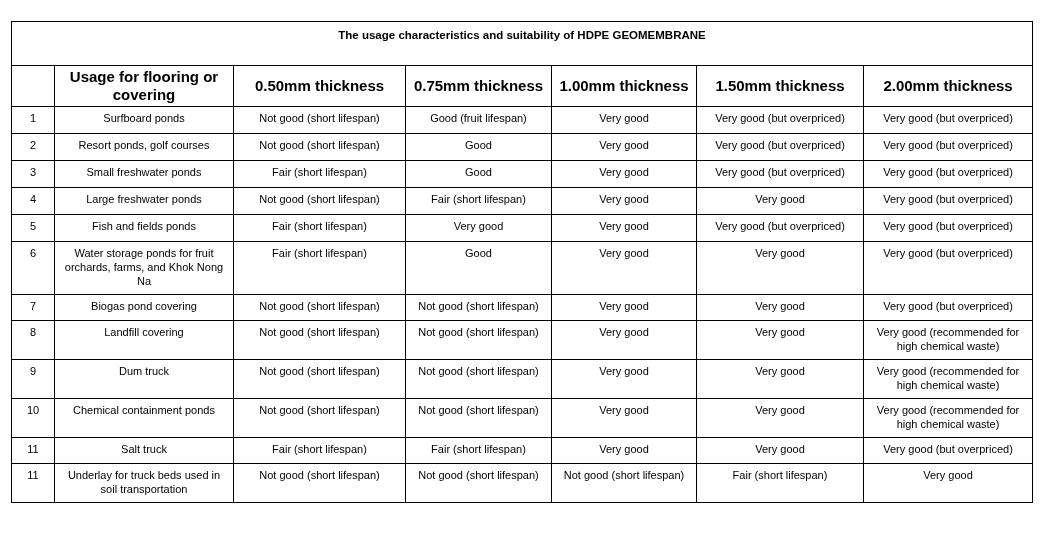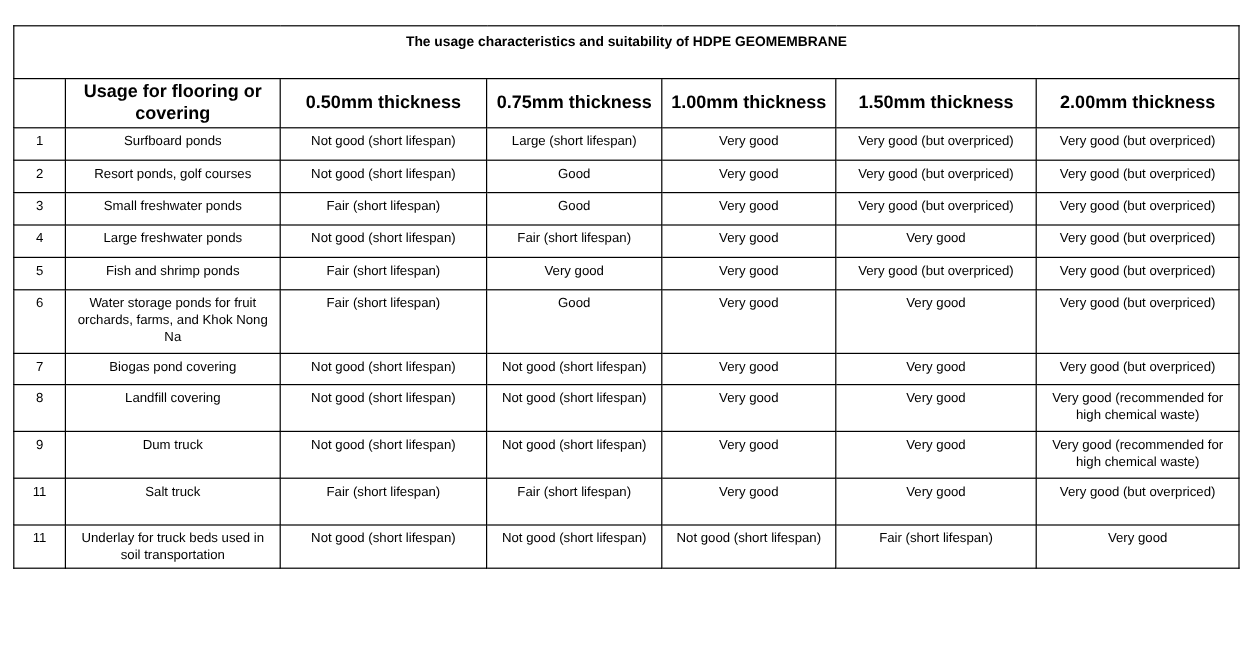--- a/index.html
+++ b/index.html
@@ -90,21 +90,21 @@
         <th>1.00mm thickness</th>
         <th>1.50mm thickness</th>
         <th>2.00mm thickness</th>
       </tr>
     </thead>
     <tbody>
         <tr>
           <td>1</td>
           <td>Surfboard ponds</td>
           <td>Not good (short lifespan)</td>
-          <td>Large (short lifespan)</td>
+          <td>Good (fruit lifespan)</td>
           <td>Very good</td>
           <td>Very good (but overpriced)</td>
           <td>Very good (but overpriced)</td>
         </tr>
         <tr>
           <td>2</td>
           <td>Resort ponds, golf courses</td>
           <td>Not good (short lifespan)</td>
           <td>Good</td>
           <td>Very good</td>
@@ -124,21 +124,21 @@
           <td>4</td>
           <td>Large freshwater ponds</td>
           <td>Not good (short lifespan)</td>
           <td>Fair (short lifespan)</td>
           <td>Very good</td>
           <td>Very good</td>
           <td>Very good (but overpriced)</td>
         </tr>
         <tr>
           <td>5</td>
-          <td>Fish and shrimp ponds</td>
+          <td>Fish and fields ponds</td>
           <td>Fair (short lifespan)</td>
           <td>Very good</td>
           <td>Very good</td>
           <td>Very good (but overpriced)</td>
           <td>Very good (but overpriced)</td>
         </tr>
         <tr>
           <td>6</td>
           <td>Water storage ponds for fruit orchards, farms, and Khok Nong Na</td>
           <td>Fair (short lifespan)</td>
@@ -161,20 +161,29 @@
           <td>Landfill covering</td>
           <td>Not good (short lifespan)</td>
           <td>Not good (short lifespan)</td>
           <td>Very good</td>
           <td>Very good</td>
           <td>Very good (recommended for high chemical waste)</td>
         </tr>
         <tr>
           <td>9</td>
           <td>Dum truck</td>
+          <td>Not good (short lifespan)</td>
+          <td>Not good (short lifespan)</td>
+          <td>Very good</td>
+          <td>Very good</td>
+          <td>Very good (recommended for high chemical waste)</td>
+        </tr>
+        <tr>
+          <td>10</td>
+          <td>Chemical containment ponds</td>
           <td>Not good (short lifespan)</td>
           <td>Not good (short lifespan)</td>
           <td>Very good</td>
           <td>Very good</td>
           <td>Very good (recommended for high chemical waste)</td>
         </tr>
         <tr>
           <td>11</td>
           <td>Salt truck</td>
           <td>Fair (short lifespan)</td>

